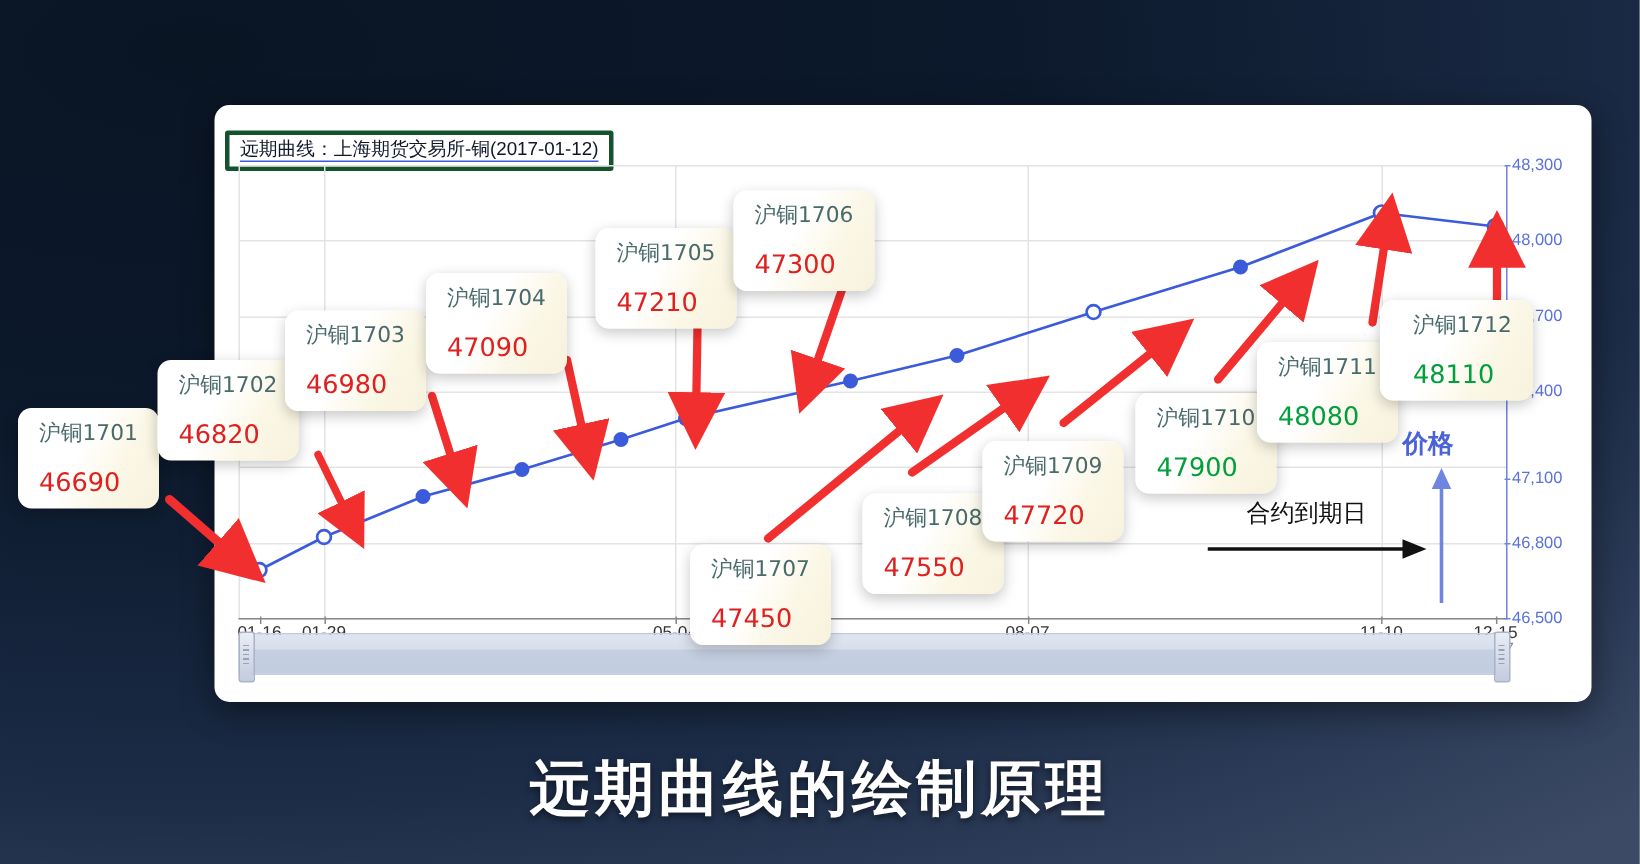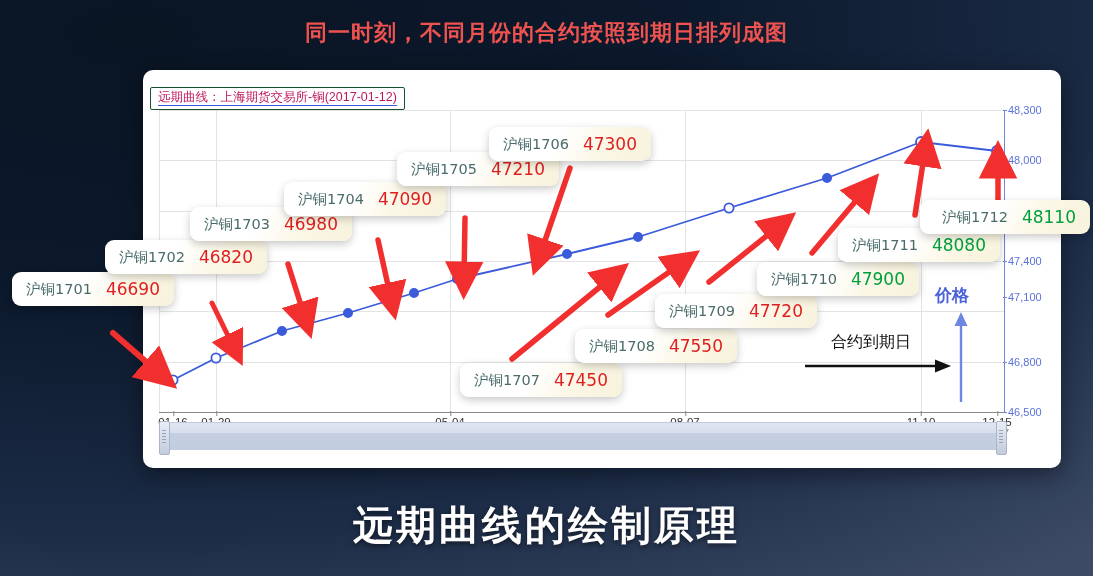--- a/index.html
+++ b/index.html
@@ -31,23 +31,23 @@
   .card{
     position:absolute;left:143px;top:70px;width:918px;height:398px;
     background:#fff;border-radius:10px;
     box-shadow:0 6px 22px rgba(0,0,0,.45);
     overflow:hidden;
   }
 
   .legend-box{
     position:absolute;left:7px;top:17px;
     padding:3px 7px 4px 7px;
-    border:1px solid #14532d;border-radius:2px;
+    border:3px solid #14532d;border-radius:2px;
     background:#fff;
-    color:#be185d;font-size:12.5px;line-height:1.1;
+    color:#0f172a;font-size:12.5px;line-height:1.1;
     white-space:nowrap;
   }
   .legend-box .u{border-bottom:1px solid #3b5bdb;padding-bottom:1px;}
 
   .chart-title{
     position:absolute;left:0;top:19px;width:918px;text-align:center;
     color:#111;font-size:15px;font-weight:bold;
   }
 
   
@@ -87,46 +87,45 @@
     background:linear-gradient(180deg,#e9edf5,#c3ccdd);
     border:1px solid #a9b4c9;border-radius:2px;
   }
   .zoom-handle::after{
     content:"";position:absolute;left:2px;top:8px;width:4px;height:14px;
     background:repeating-linear-gradient(180deg,#97a3ba 0 1px,transparent 1px 3px);
   }
 
   
   .dlabel{
-    position:absolute;display:flex;align-items:center;gap:14px;
+    position:absolute;display:flex;gap:14px;
     padding:7px 14px;border-radius:9px;
     background:linear-gradient(120deg,#ffffff 0%,#ffffff 42%,#fbf7e6 70%,#f7f2dc 100%);
     box-shadow:0 3px 9px rgba(0,0,0,.22);
-    white-space:nowrap;font-size:15px;
+    white-space:nowrap;font-size:15px;flex-direction:column;
   }
   .dlabel .nm{color:#4a6b6b;font-family:"DejaVu Sans",sans-serif;font-size:14.5px;}
   .dlabel .vl{font-weight:normal;font-size:17px;font-family:"DejaVu Sans",sans-serif;}
   .dlabel.red .vl{color:#e02020;}
   .dlabel.green .vl{color:#00a03c;}
 
   
   .ann-price{
     position:absolute;color:#4b63d8;font-size:17px;font-weight:bold;
   }
   .ann-expiry{
     position:absolute;color:#111;font-size:16px;
   }
   .arrows-overlay{position:absolute;left:0;top:0;width:1093px;height:576px;pointer-events:none;}
 </style>
 </head>
 <body>
 
 <div id="stage">
 
-  <div class="headline">同一时刻，不同月份的合约按照到期日排列成图</div>
 
   <div class="card">
 
     <div class="legend-box">
       <span class="u">远期曲线：上海期货交易所-铜(2017-01-12)</span>
     </div>
 
 
     <div class="plot">
 
@@ -145,21 +144,21 @@
       <div class="gridline-v" style="left:762px"></div>
       <div class="gridline-v" style="left:845px"></div>
 
       <div class="axis-x-line"></div>
       <div class="axis-y-line"></div>
 
       <div class="ytick" style="top:0px">48,300</div>
       <div class="ytick" style="top:50px">48,000</div>
       <div class="ytick" style="top:101px">47,700</div>
       <div class="ytick" style="top:151px">47,400</div>
-      <div class="ytick" style="top:187px">47,100</div>
+      <div class="ytick" style="top:209px">47,100</div>
       <div class="ytick" style="top:252px">46,800</div>
       <div class="ytick" style="top:302px">46,500</div>
 
       <div class="xtick" style="left:14px">
         <span>01-16</span>
         <small>2017</small>
       </div>
       <div class="xtick" style="left:57px">
         <span>01-29</span>
         <small>2017</small>

